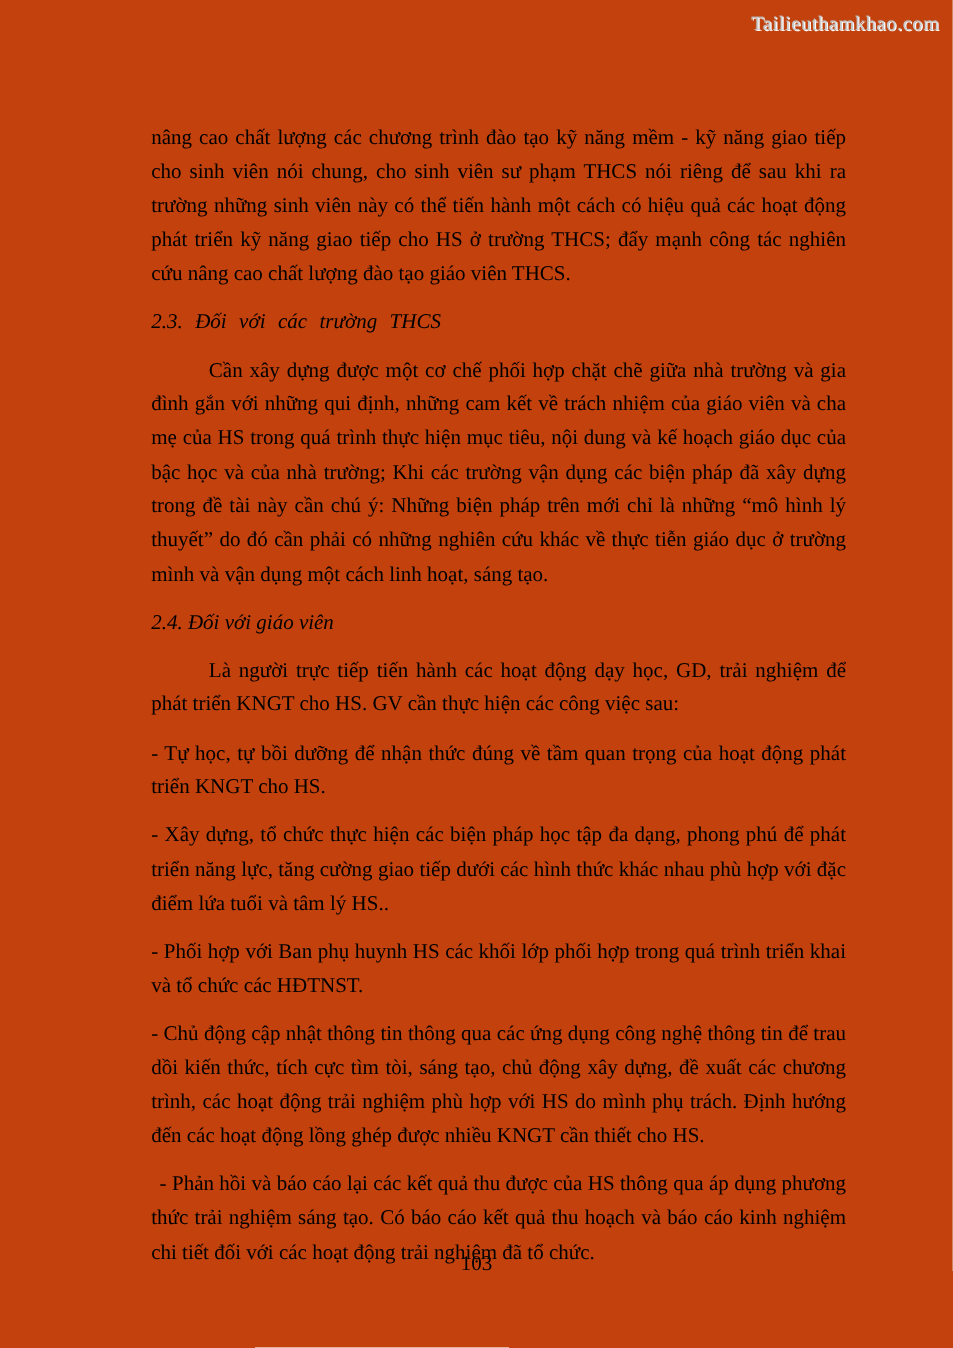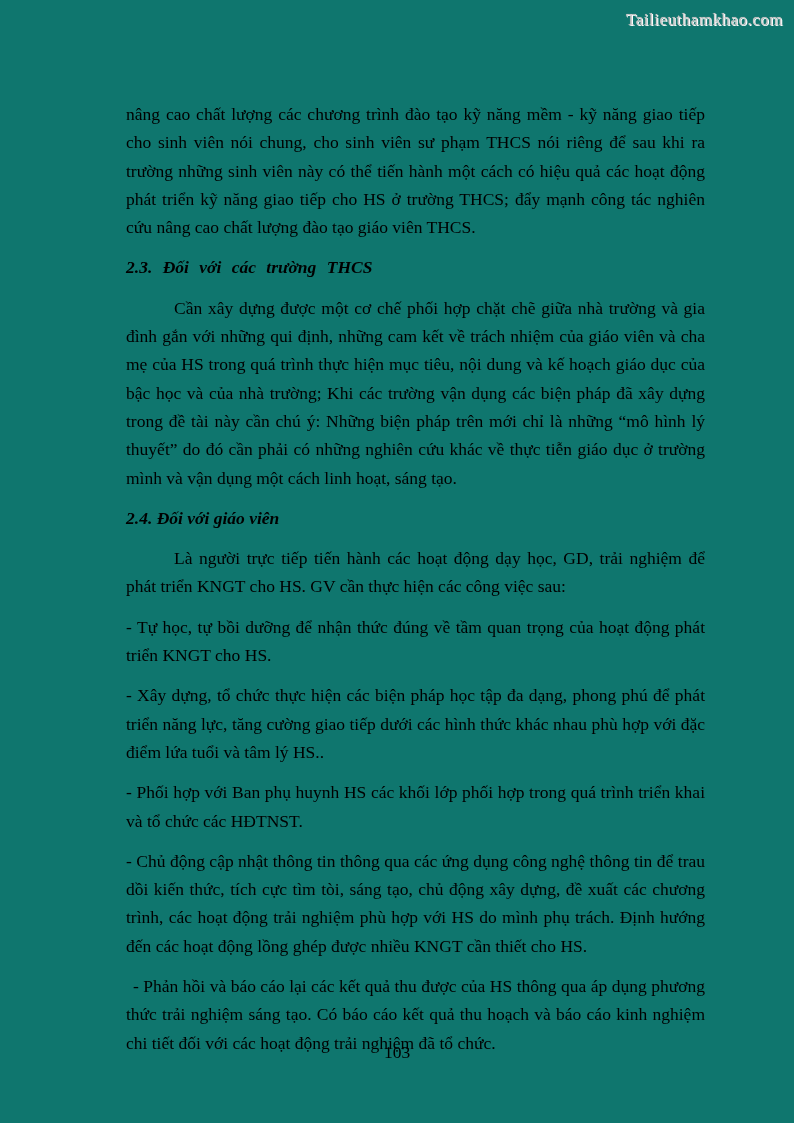--- a/index.html
+++ b/index.html
@@ -4,21 +4,21 @@
 <style>
   html, body {
     margin: 0;
     padding: 0;
     background: #ffffff;
   }
   .page {
     position: relative;
     width: 794px;
     height: 1123px;
-    background: #0f766e;
+    background: #c2410c;
     font-family: "Liberation Serif", "DejaVu Serif", serif;
     color: #000000;
     overflow: hidden;
   }
   .watermark {
     position: absolute;
     top: 10px;
     right: 11px;
     font-size: 17px;
     letter-spacing: 0.5px;
@@ -35,21 +35,21 @@
     line-height: 28.3px;
     text-align: justify;
   }
   .body-text p, .body-text h3 {
     margin: 12px;
     padding: 0;
     font-size: inherit;
     line-height: inherit;
   }
   .heading {
-    font-weight: bold;
+    font-weight: normal;
     font-style: italic;
     text-align: left;
   }
   .heading.spread {
     word-spacing: 6px;
   }
   .indent {
     text-indent: 48px;
   }
   .slight-indent {

